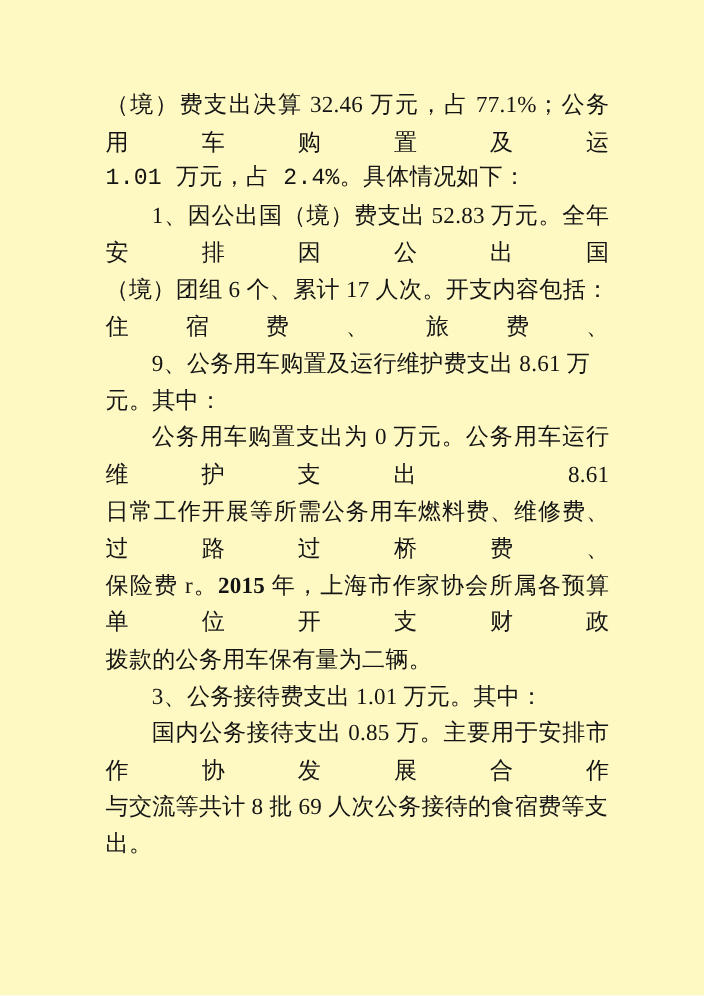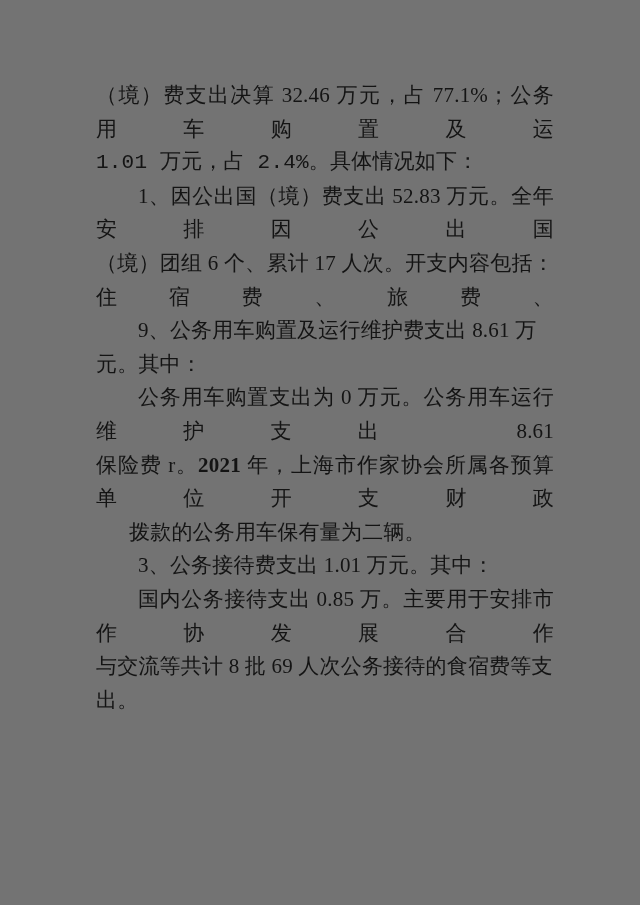--- a/index.html
+++ b/index.html
@@ -36,27 +36,28 @@
     text-indent: 42px;
   }
   .line.bold,
   .run.bold {
     font-weight: bold;
   }
 </style>
 </head>
 <body>
 
-<div class="page" style="background: #737373;">
+<div class="page" style="background: #fef9c3;">
   <div class="doc-body">
       <div class="line fill" style="color: rgb(20, 20, 20);">（境）费支出决算 32.46 万元，占 77.1%；公务用车购置及运</div>
       <div class="line" style="color: rgb(20, 20, 20); font-family: Liberation Mono, monospace;">1.01 万元，占 2.4%。具体情况如下：</div>
       <div class="line indent fill" style="color: rgb(20, 20, 20);">1、因公出国（境）费支出 52.83 万元。全年安排因公出国</div>
       <div class="line fill" style="color: rgb(20, 20, 20);">（境）团组 6 个、累计 17 人次。开支内容包括：住宿费、旅费、</div>
       <div class="line indent" style="color: rgb(20, 20, 20);">9、公务用车购置及运行维护费支出 8.61 万元。其中：</div>
       <div class="line indent fill" style="color: rgb(20, 20, 20);">公务用车购置支出为 0 万元。公务用车运行维护支出 8.61</div>
-      <div class="line fill" style="color: rgb(20, 20, 20);"><span class="run">保险费 r。</span><span class="run bold">2021</span><span class="run"> 年，上海市作家协会所属各预算单位开支财政</span></div>
-      <div class="line" style="color: rgb(20, 20, 20); margin-left: 33px;">拨款的公务用车保有量为二辆。</div>
+      <div class="line fill" style="color: rgb(20, 20, 20);">日常工作开展等所需公务用车燃料费、维修费、过路过桥费、</div>
+      <div class="line fill" style="color: rgb(20, 20, 20);"><span class="run">保险费 r。</span><span class="run bold">2015</span><span class="run"> 年，上海市作家协会所属各预算单位开支财政</span></div>
+      <div class="line" style="color: rgb(20, 20, 20);">拨款的公务用车保有量为二辆。</div>
       <div class="line indent" style="color: rgb(20, 20, 20);">3、公务接待费支出 1.01 万元。其中：</div>
       <div class="line indent fill" style="color: rgb(20, 20, 20);">国内公务接待支出 0.85 万。主要用于安排市作协发展合作</div>
       <div class="line" style="color: rgb(20, 20, 20);">与交流等共计 8 批 69 人次公务接待的食宿费等支出。</div>
     </div>
 </div>
 
 </body></html>

